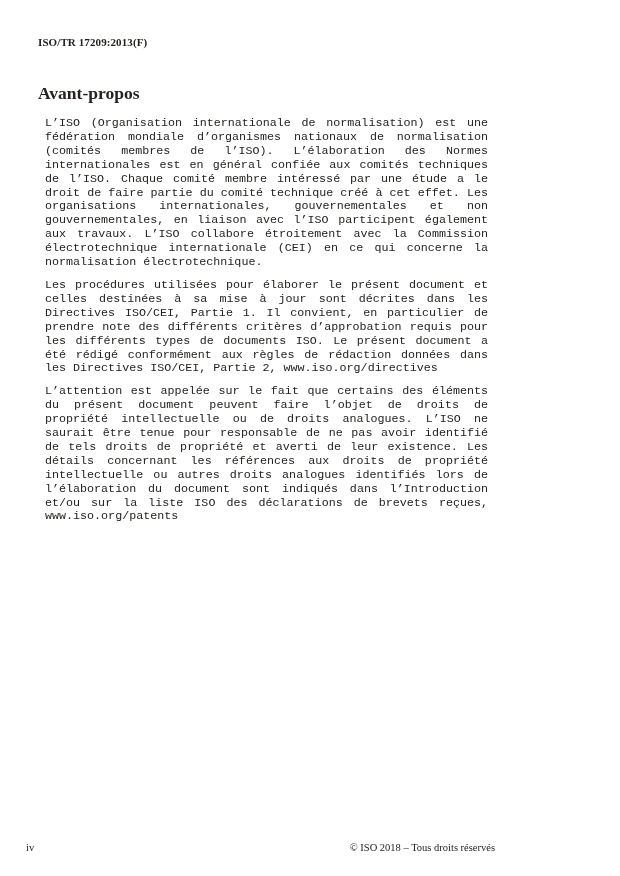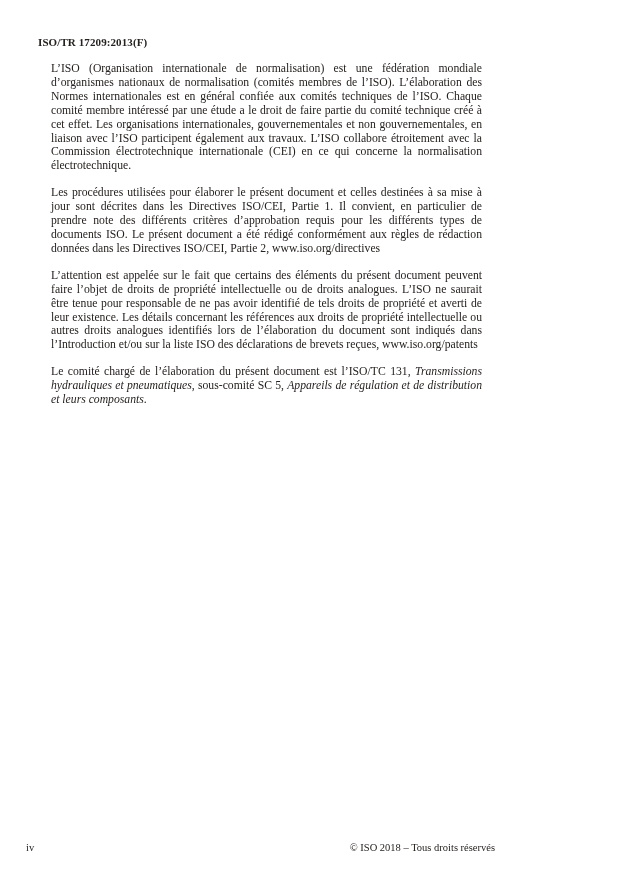--- a/index.html
+++ b/index.html
@@ -24,24 +24,25 @@
     letter-spacing: 0.1px;
     line-height: 13px;
   }
   .section-title {
     margin: 34px 0 14px 0;
     font-size: 17.5px;
     font-weight: bold;
     line-height: 20px;
   }
   .doc-body p.para {
-    margin: 13px;
+    margin: 7px;
     font-size: 11.7px;
     line-height: 13.9px;
     text-align: justify;
+    font-family: Liberation Mono, monospace;
   }
   .doc-body p.para + p.para {
     margin-top: 9px;
   }
   .doc-body i {
     font-style: italic;
   }
   .page-footer {
     position: absolute;
     left: 26px;
@@ -54,26 +55,26 @@
     line-height: 12px;
   }
 </style>
 </head>
 <body>
 
 <div class="page">
 
   <div class="running-header">ISO/TR 17209:2013(F)</div>
 
+  <h1 class="section-title">Avant-propos</h1>
 
   <div class="doc-body">
     <p class="para"><span>L’ISO (Organisation internationale de normalisation) est une fédération mondiale d’organismes nationaux de normalisation (comités membres de l’ISO). L’élaboration des Normes internationales est en général confiée aux comités techniques de l’ISO. Chaque comité membre intéressé par une étude a le droit de faire partie du comité technique créé à cet effet. Les organisations internationales, gouvernementales et non gouvernementales, en liaison avec l’ISO participent également aux travaux. L’ISO collabore étroitement avec la Commission électrotechnique internationale (CEI) en ce qui concerne la normalisation électrotechnique.</span></p>
     <p class="para"><span>Les procédures utilisées pour élaborer le présent document et celles destinées à sa mise à jour sont décrites dans les Directives ISO/CEI, Partie 1. Il convient, en particulier de prendre note des différents critères d’approbation requis pour les différents types de documents ISO. Le présent document a été rédigé conformément aux règles de rédaction données dans les Directives ISO/CEI, Partie 2, www.iso.org/directives</span></p>
     <p class="para"><span>L’attention est appelée sur le fait que certains des éléments du présent document peuvent faire l’objet de droits de propriété intellectuelle ou de droits analogues. L’ISO ne saurait être tenue pour responsable de ne pas avoir identifié de tels droits de propriété et averti de leur existence. Les détails concernant les références aux droits de propriété intellectuelle ou autres droits analogues identifiés lors de l’élaboration du document sont indiqués dans l’Introduction et/ou sur la liste ISO des déclarations de brevets reçues, www.iso.org/patents</span></p>
-    <p class="para"><span>Le comité chargé de l’élaboration du présent document est l’ISO/TC 131, </span><i>Transmissions hydrauliques et pneumatiques</i><span>, sous-comité SC 5, </span><i>Appareils de régulation et de distribution et leurs composants</i><span>.</span></p>
   </div>
 
   <div class="page-footer">
     <span>iv</span>
     <span>© ISO 2018 – Tous droits réservés</span>
   </div>
 
 </div>
 
 </body></html>

